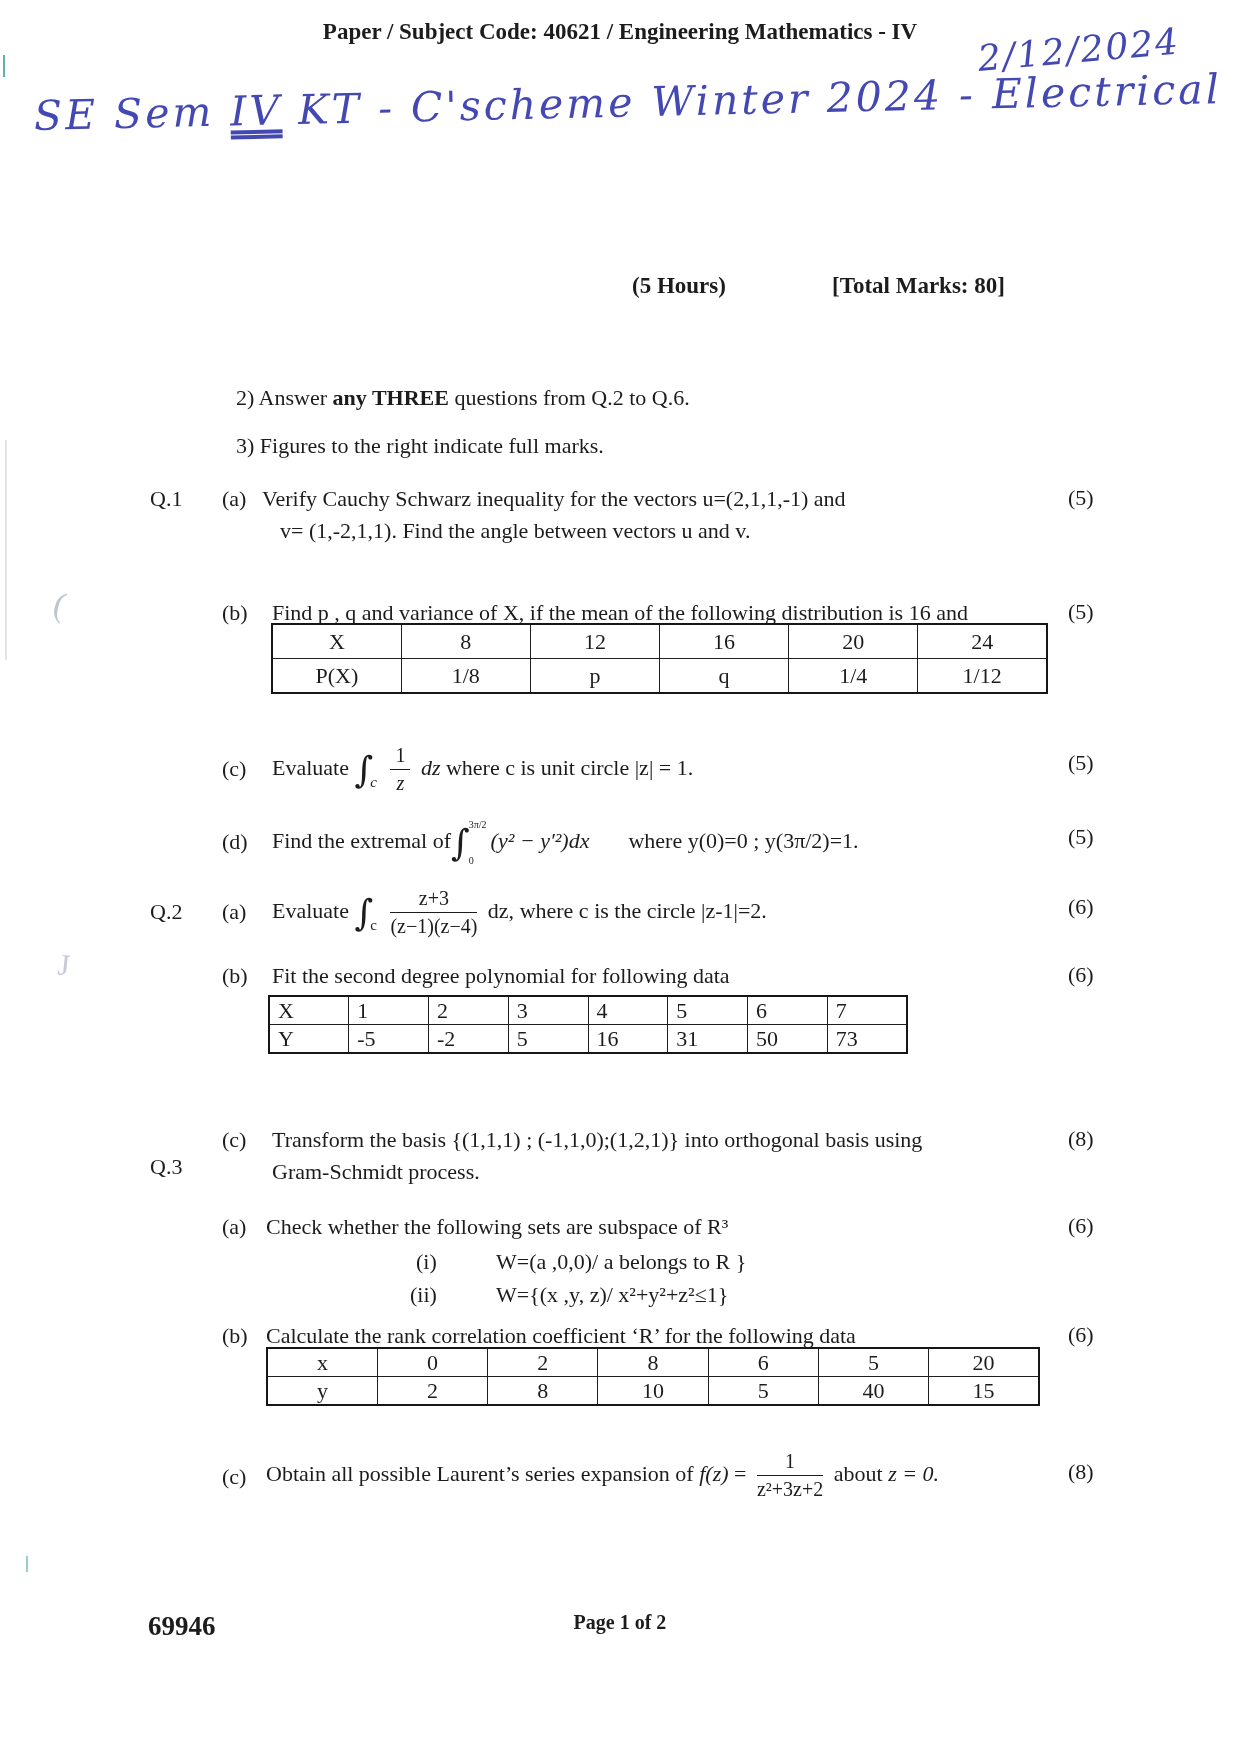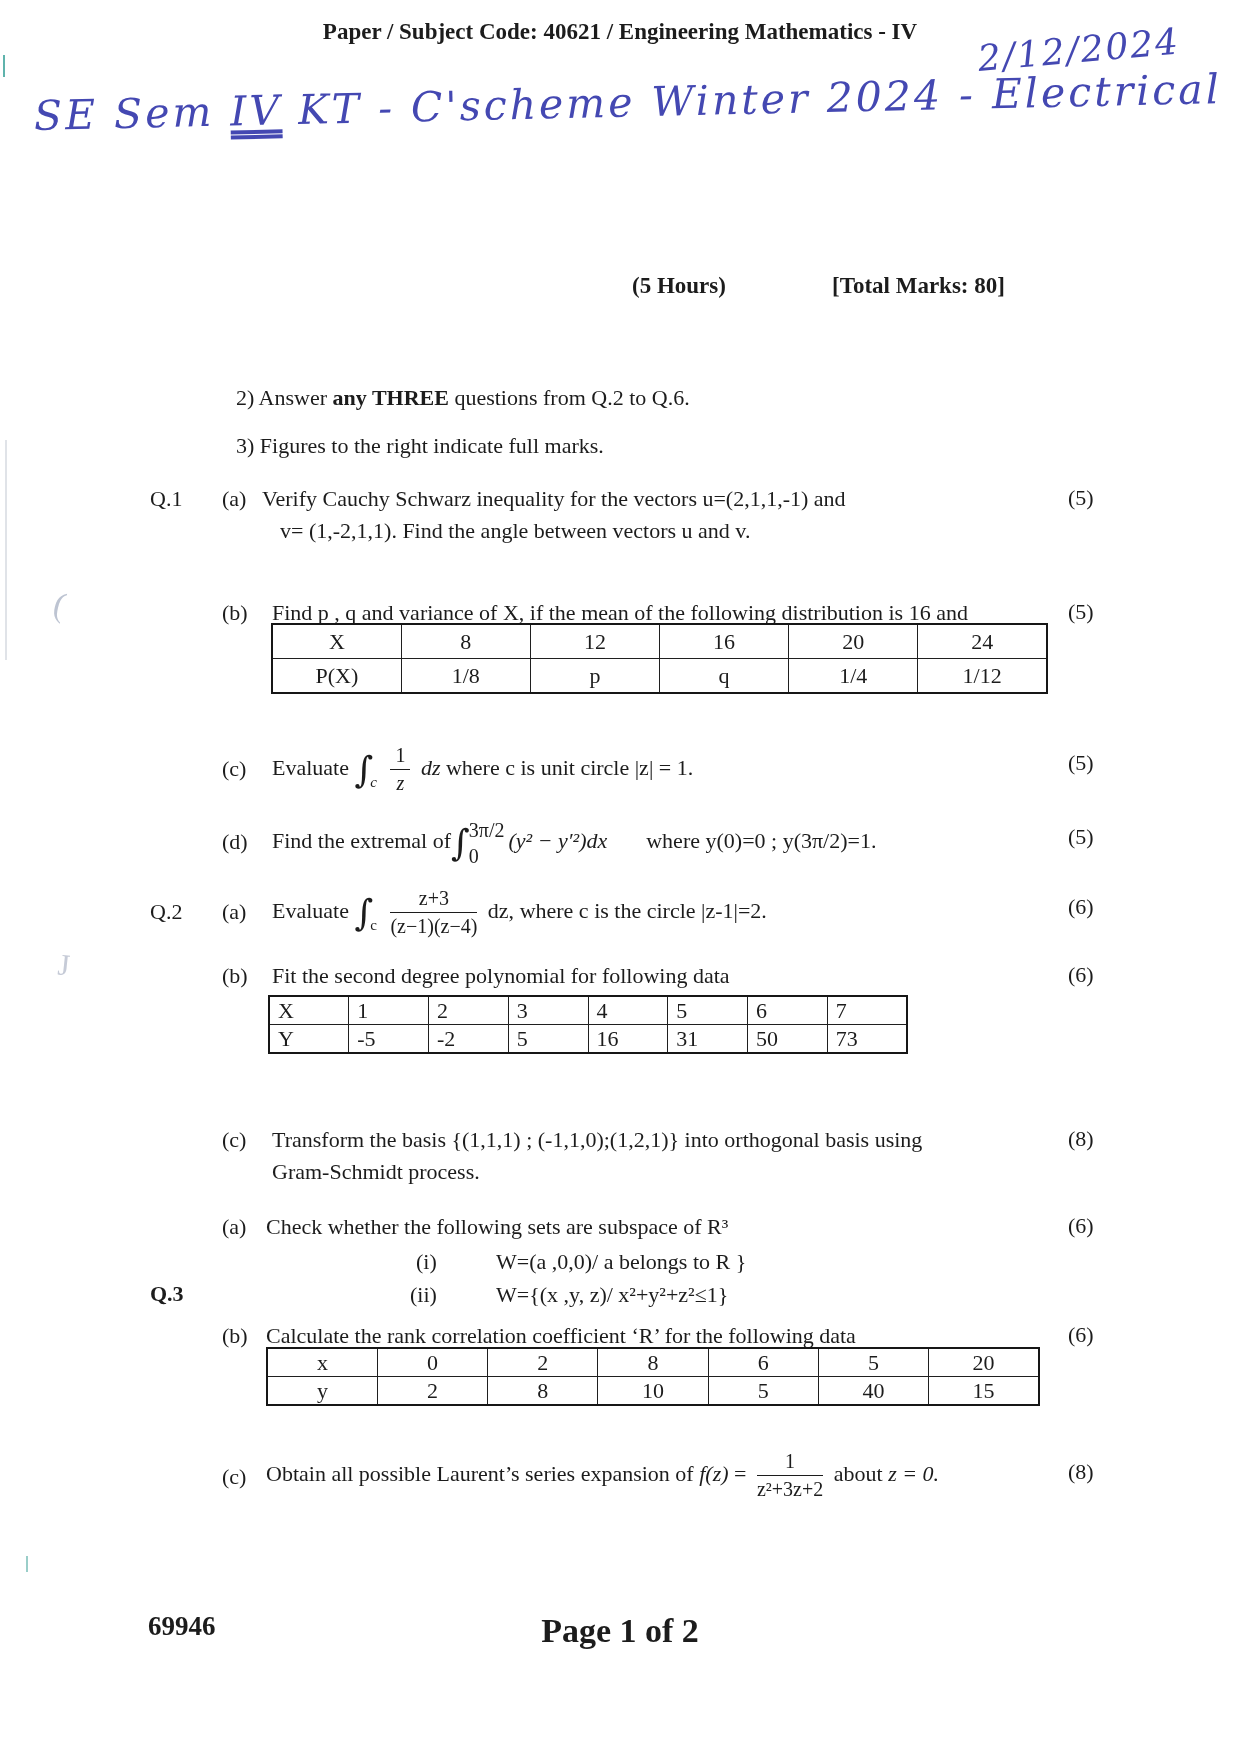--- a/index.html
+++ b/index.html
@@ -28,21 +28,21 @@
   table.q1b td { height:33px; }
   table.q2b { left:268px; top:995px; width:640px; border:2.2px solid #161616; }
   table.q2b td { height:27px; text-align:left; padding-left:8px; }
   table.q3b { left:266px; top:1347px; width:774px; border:2.2px solid #161616; }
   table.q3b td { height:27px; }
   
   .fx { position:absolute; white-space:nowrap; font-size:22px; }
   .fx .intg { font-size:36px; vertical-align:middle; line-height:1; font-family:"DejaVu Serif", serif; }
   .fx .isub { font-size:15px; vertical-align:-0.8em; margin-left:-3px; margin-right:3px; }
   .fx .lims { display:inline-flex; flex-direction:column; justify-content:space-between;
-              height:46px; vertical-align:middle; font-size:20px; line-height:1; margin:0 4px 0 -1px; }
+              height:46px; vertical-align:middle; font-size:10px; line-height:1; margin:0 4px 0 -1px; }
   .fx .frac { display:inline-flex; flex-direction:column; vertical-align:middle;
               text-align:center; font-size:20px; line-height:1.15; margin:0 5px; }
   .fx .frac .fnum { border-bottom:1.7px solid #1c1c1c; padding:0 5px 2px; }
   .fx .frac .fden { padding-top:2px; }
   .fx .gap { display:inline-block; width:28px; }
   .fx52 { line-height:52px; height:52px; }
   .fx58 { line-height:58px; height:58px; }
   .artifact-glyph { position:absolute; font-family:"Liberation Serif", serif; line-height:1; }
 </style>
 </head>
@@ -159,21 +159,21 @@
           <td>73</td>
     </tr>
   </tbody>
     </table>
 
   <div class="t" style="left:222px; top:1126px;">(c)</div>
   <div class="t" style="left:272px; top:1126px;text-align:right;">Transform the  basis {(1,1,1) ; (-1,1,0);(1,2,1)} into orthogonal  basis using</div>
   <div class="t" style="left:272px; top:1158px;">Gram-Schmidt process.</div>
   <div class="marks" style="top:1126px;">(8)</div>
 
-  <div class="t" style="left:150px; top:1280px;font-weight:bold;">Q.3</div>
+  <div class="t" style="left:150px; top:1153px;">Q.3</div>
 
   <div class="t" style="left:222px; top:1213px;">(a)</div>
   <div class="t" style="left:266px; top:1213px;">Check whether the following sets  are  subspace of R³</div>
   <div class="marks" style="top:1213px;">(6)</div>
   <div class="t" style="left:416px; top:1248px;">(i)</div>
   <div class="t" style="left:496px; top:1248px;">W=(a ,0,0)/ a belongs to R }</div>
   <div class="t" style="left:410px; top:1281px;">(ii)</div>
   <div class="t" style="left:496px; top:1281px;">W={(x ,y, z)/ x²+y²+z²≤1}</div>
 
   <div class="t" style="left:222px; top:1322px;">(b)</div>
@@ -210,21 +210,21 @@
     <span class="frac">
         <span class="fnum">1</span>
         <span class="fden">z²+3z+2</span>
       </span>
     <span>about</span>
     <span class="it">z = 0.</span>
   </div>
   <div class="marks" style="top:1459px;">(8)</div>
 
   <div class="t bold" style="left:148px; top:1610px; font-size:27px;">69946</div>
-  <div class="t center bold" style="top:1610px; font-size:34px;">Page 1 of 2</div>
+  <div class="t center bold" style="top:1610px; font-size:20px;">Page 1 of 2</div>
 
   <div style="position:absolute; left:3px; top:55px; width:2px; height:22px; background:#5fb3ac;"></div>
   <div style="position:absolute; left:5px; top:440px; width:2px; height:220px; background:#d3d7de; opacity:.7;"></div>
   <div class="artifact-glyph" style="left:54px; top:588px; transform:rotate(14deg); color:#bdc4d2; font-size:34px;">(</div>
   <div class="artifact-glyph" style="left:58px; top:950px; transform:rotate(6deg); color:#c6cbd7; font-size:30px;">J</div>
   <div style="position:absolute; left:26px; top:1556px; width:2px; height:16px; background:#6fb9b2; opacity:.7;"></div>
 
 </div>
 
 </body></html>

